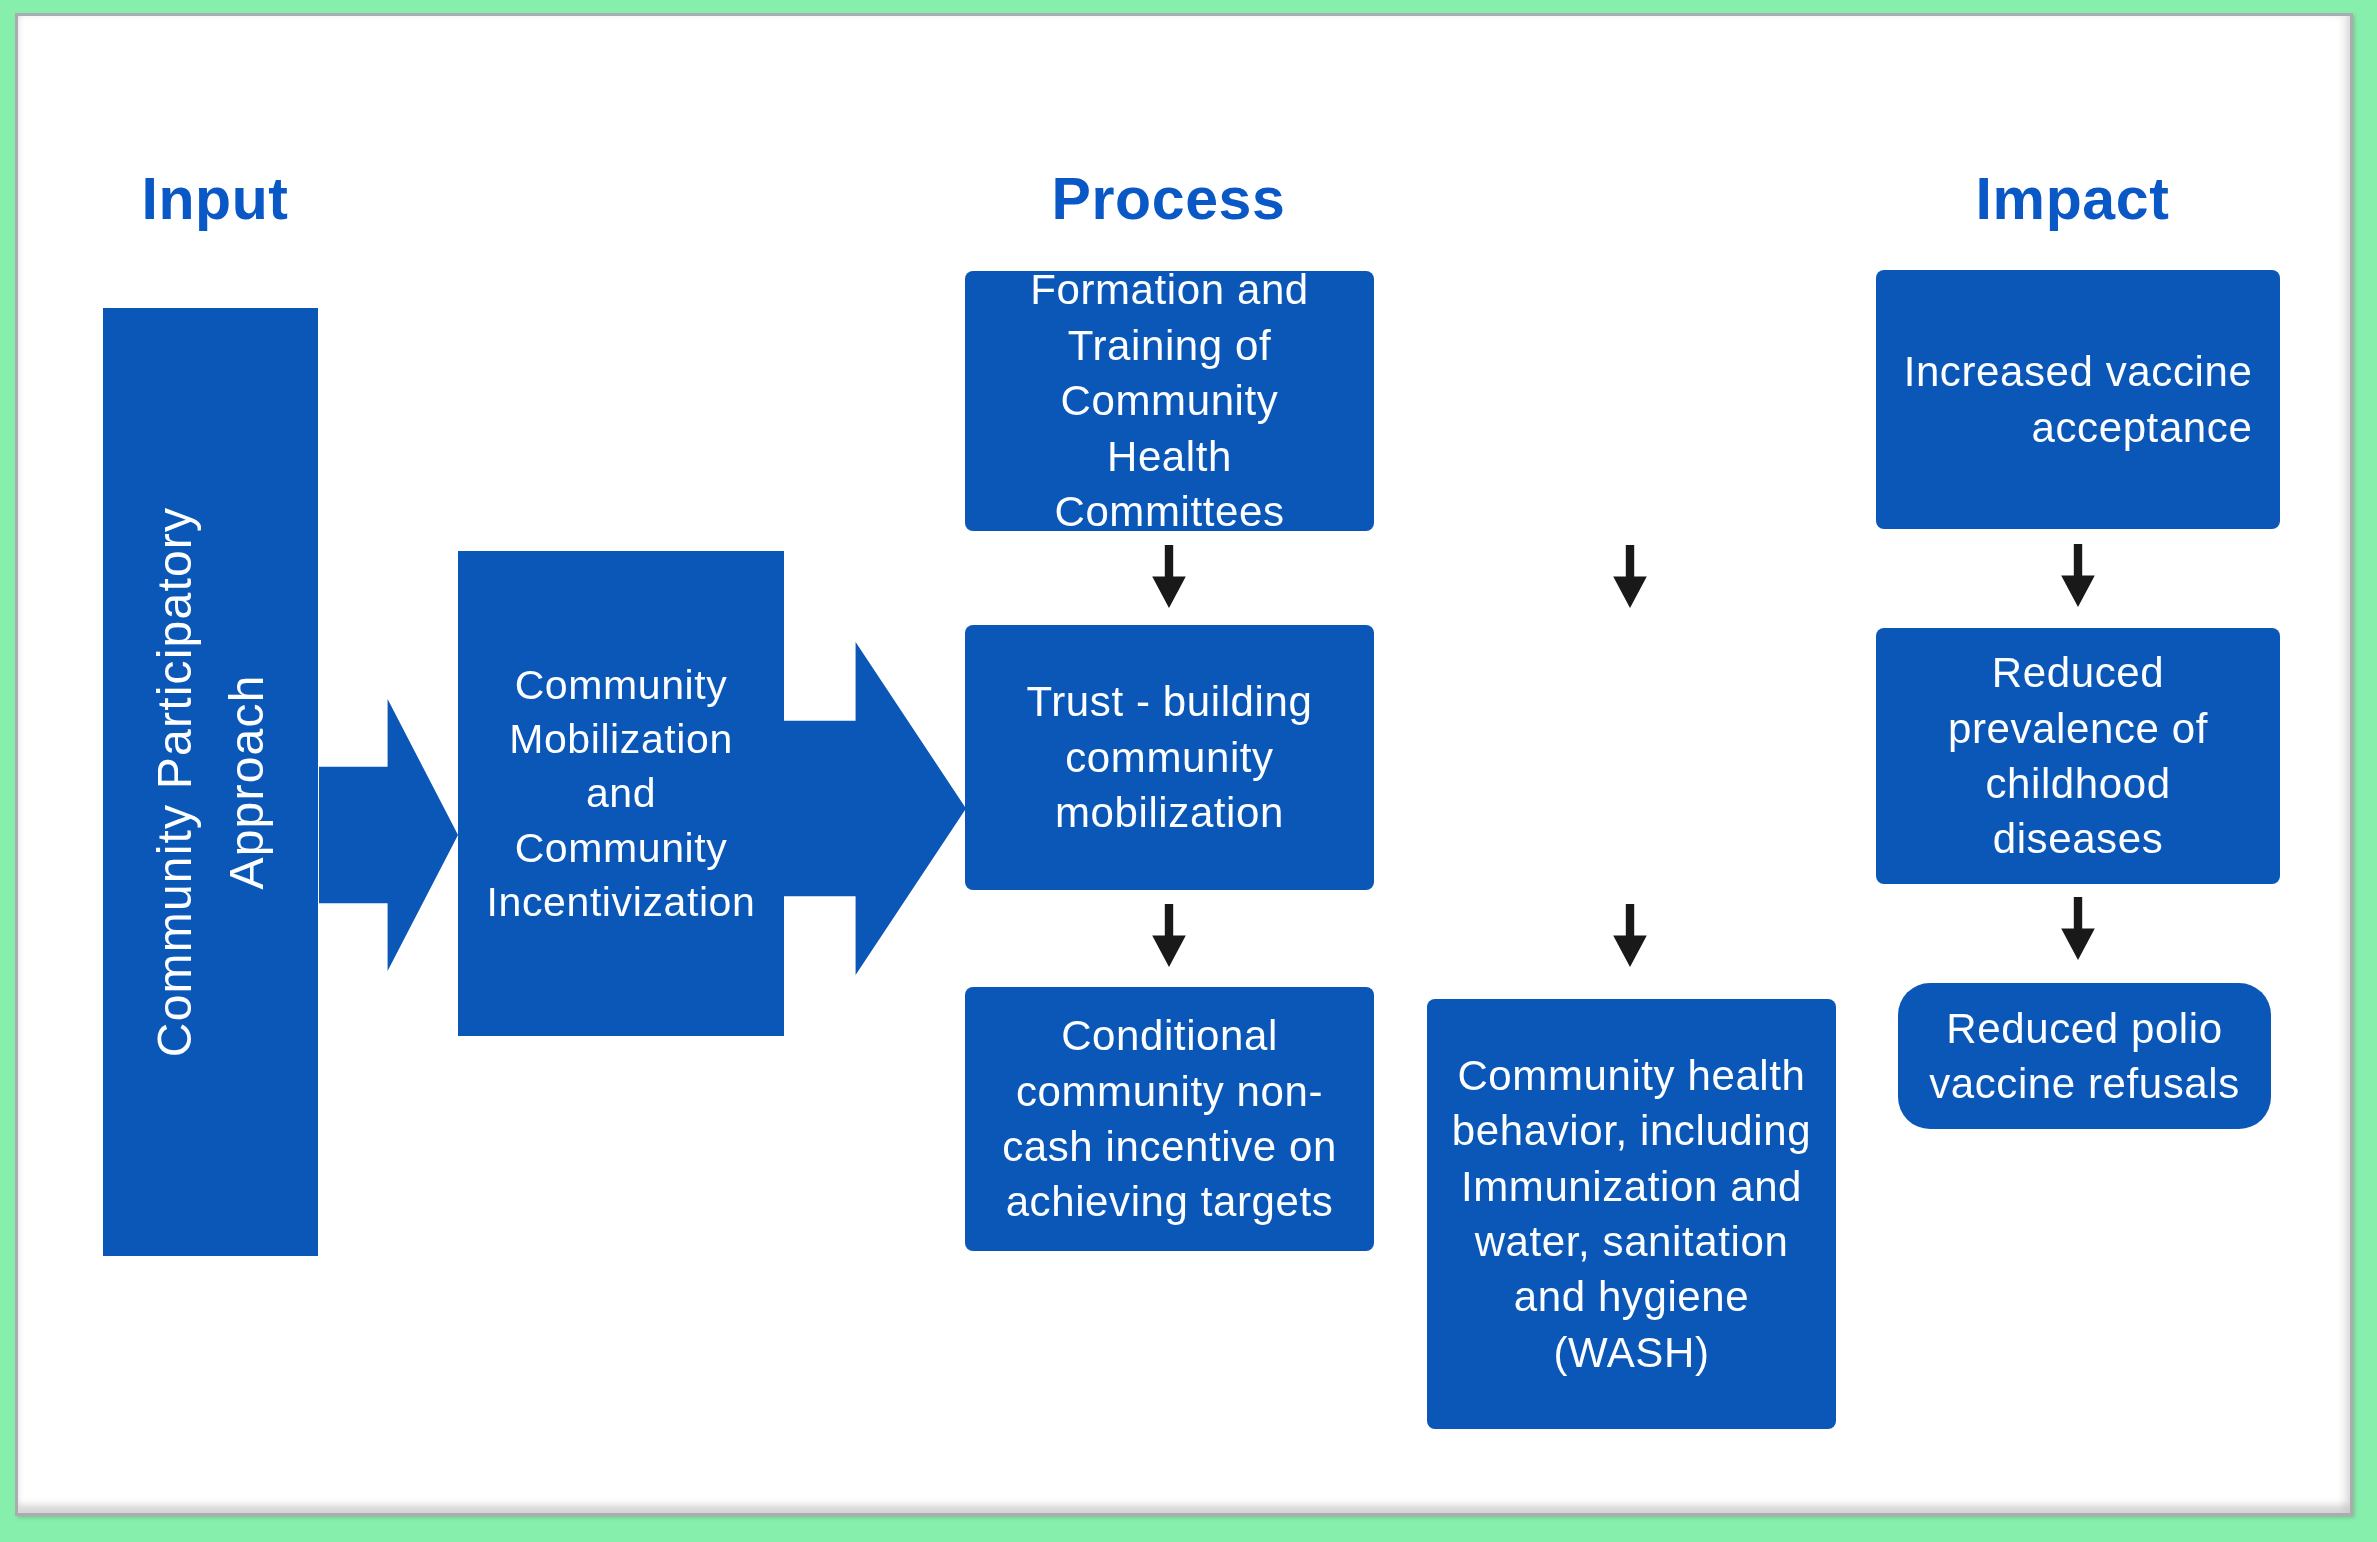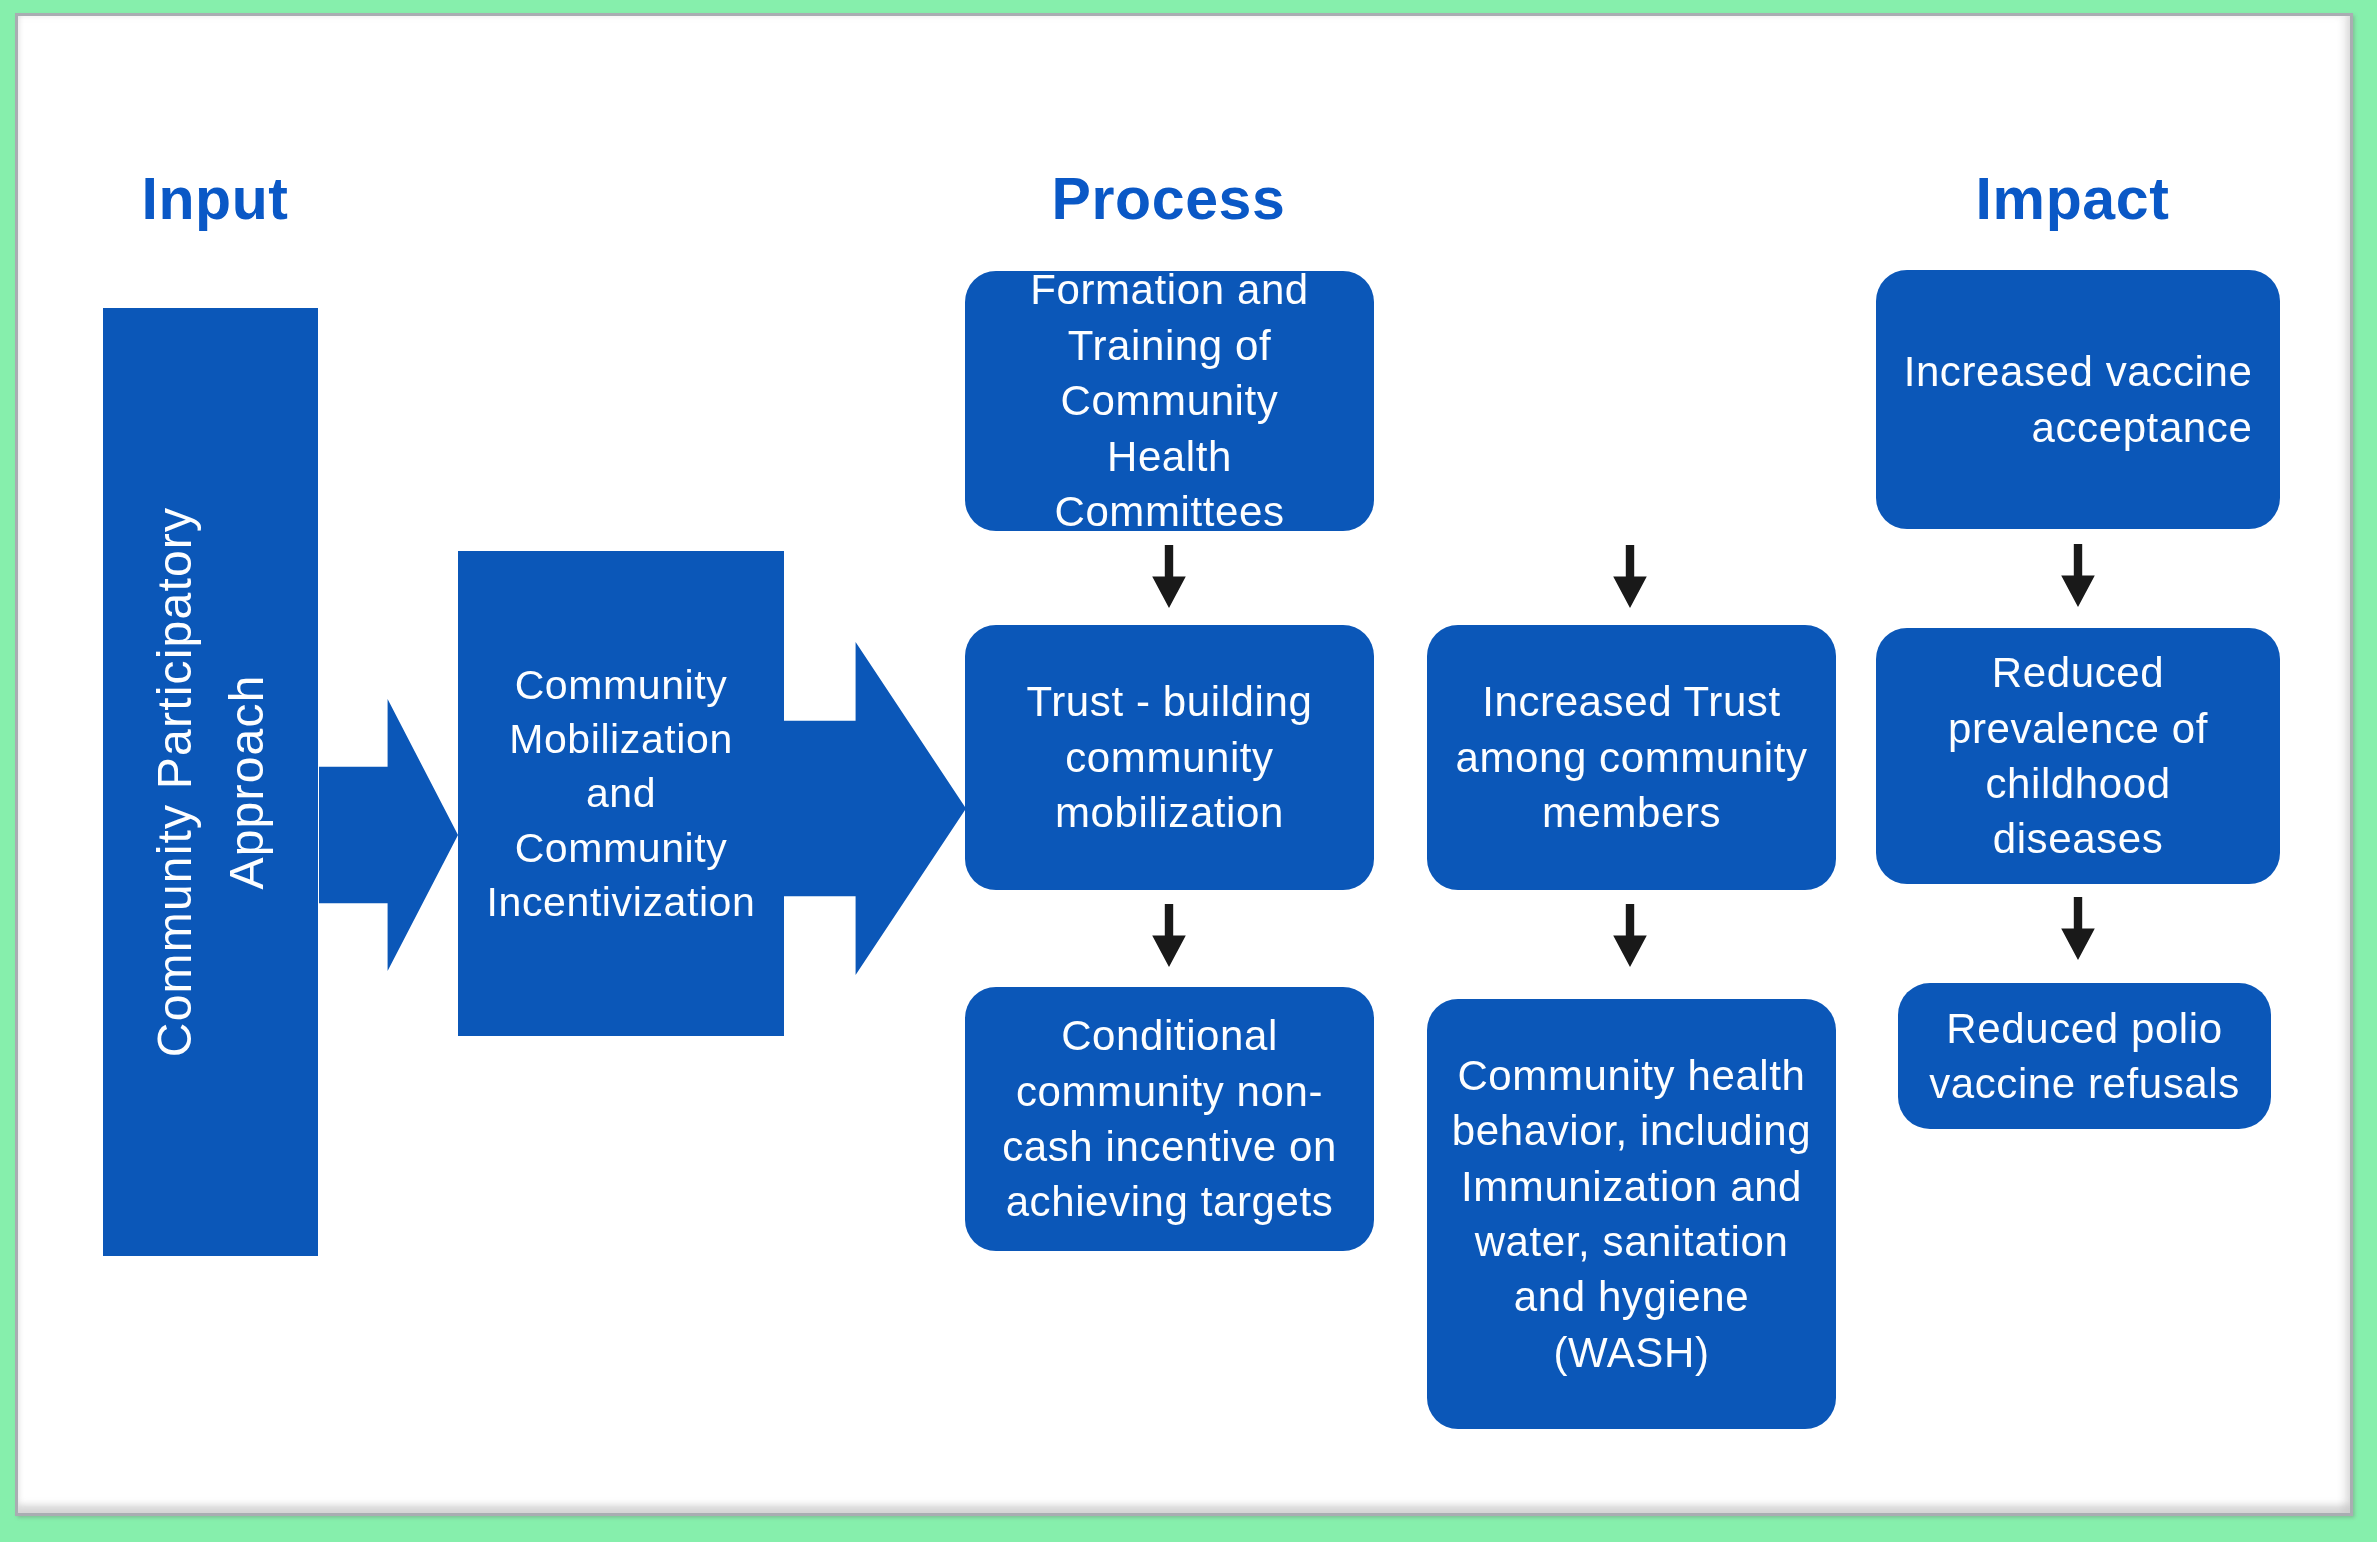--- a/index.html
+++ b/index.html
@@ -20,21 +20,21 @@
     white-space:nowrap;
   }
   .bluebox{
     position:absolute;background:var(--box-blue,#0b57b8);
     display:flex;align-items:center;justify-content:center;
     color:#fdfeff;text-align:center;white-space:pre-line;
     font-size:42px;line-height:1.32;letter-spacing:0.6px;
     box-sizing:border-box;
   }
   .sq{border-radius:0;}
-  .rd{border-radius:31px;}
+  .rd{border-radius:8px;}
   .rotated-label{
     transform:rotate(-90deg);
     transform-origin:center center;
     width:908px;flex:none;
     font-size:48px;line-height:1.5;letter-spacing:1.2px;
     text-align:center;white-space:pre-line;
   }
   .arrow{position:absolute;}
   svg{display:block;width:100%;height:100%;}
 </style>
@@ -100,25 +100,20 @@
 community non-
 cash incentive on
 achieving targets</span>
   </div>
 
   <div class="arrow" style="left:1612px;top:545px;width:36px;height:63px;">
     <svg viewBox="0 0 60 104" preserveAspectRatio="none" aria-hidden="true">
       <polygon points="23,0 37,0 37,52 58,52 30,104 2,52 23,52" fill="var(--arrow-black,#191919)"></polygon>
     </svg>
   </div>
-  <div class="bluebox rd" style="left:1427px;top:625px;width:409px;height:265px;padding:6px 27px;">
-    <span>Increased Trust
-among community
-members</span>
-  </div>
   <div class="arrow" style="left:1612px;top:904px;width:36px;height:63px;">
     <svg viewBox="0 0 60 104" preserveAspectRatio="none" aria-hidden="true">
       <polygon points="23,0 37,0 37,52 58,52 30,104 2,52 23,52" fill="var(--arrow-black,#191919)"></polygon>
     </svg>
   </div>
   <div class="bluebox rd" style="left:1427px;top:999px;width:409px;height:430px;padding:6px 24px;">
     <span>Community health
 behavior, including
 Immunization and
 water, sanitation

